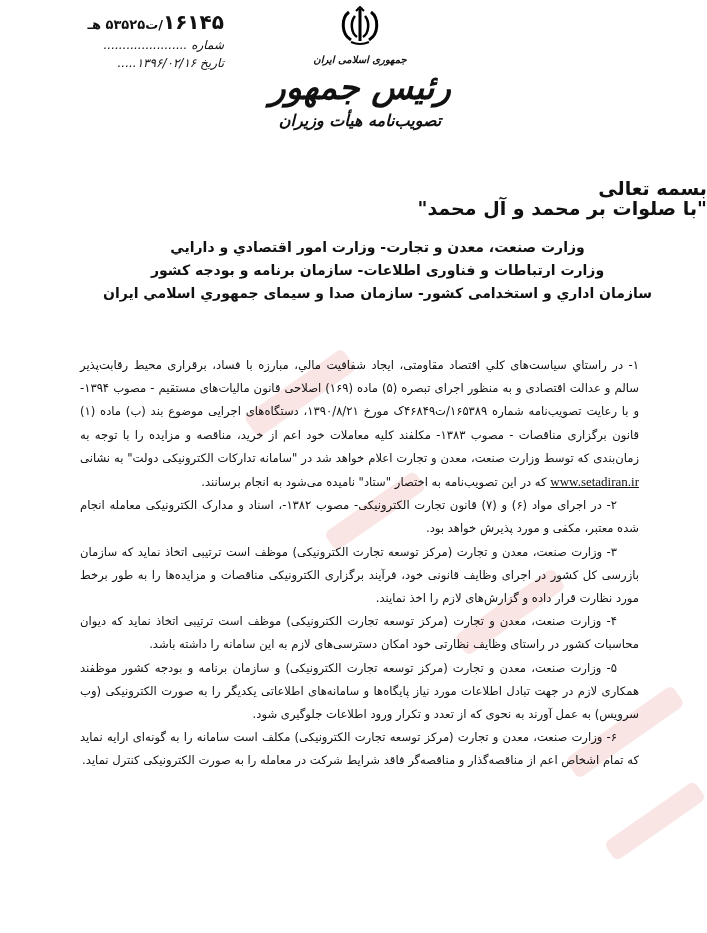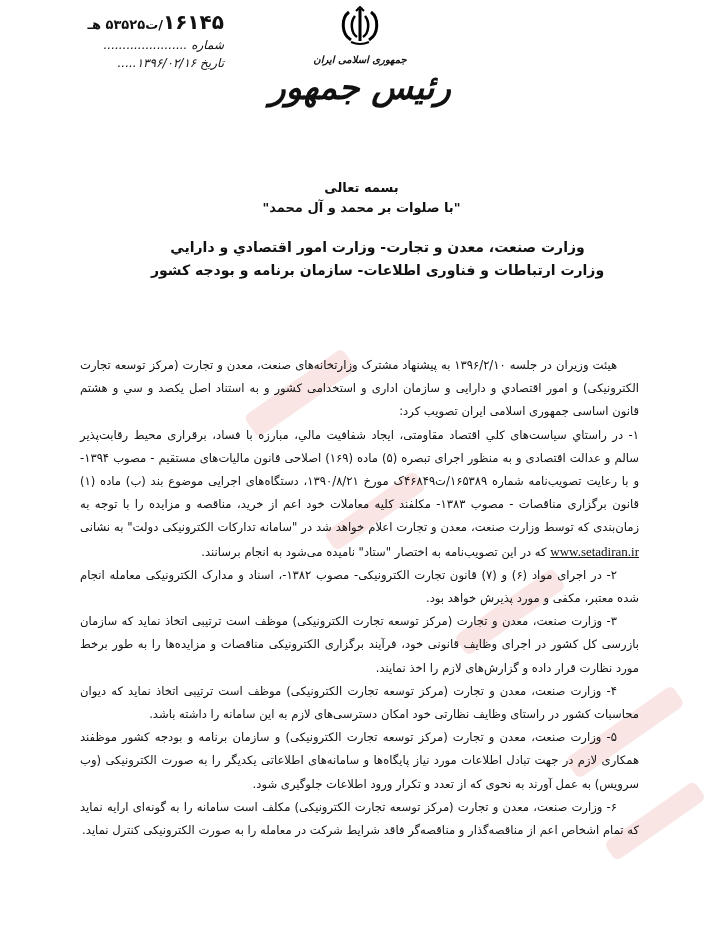--- a/index.html
+++ b/index.html
@@ -10,21 +10,21 @@
   .ref-number { font-size:20px; font-weight:bold; letter-spacing:0.5px; }
   .ref-line { font-size:12px; font-style:italic; margin-top:4px; white-space:nowrap; }
   .ref-line .dots { letter-spacing:1px; }
   
   .header { position:absolute; left:250px; top:6px; width:220px; text-align:center; }
   .emblem { width:46px; height:40px; margin:0 auto; }
   .republic { font-size:10px; font-style:italic; font-weight:bold; margin-top:4px; }
   .president { font-family:"DejaVu Serif", serif; font-size:34px; font-weight:bold; font-style:italic; margin-top:2px; letter-spacing:-1px; }
   .cabinet { font-family:"DejaVu Serif", serif; font-size:16px; font-weight:bold; font-style:italic; margin-top:4px; }
   
-  .basmala { position:absolute; left:16px; right:0; top:178px; text-align:center; font-weight:bold; font-size:13px; line-height:20px; }
+  .basmala { position:absolute; left:16px; right:0; top:178px; font-weight:bold; font-size:19px; line-height:20px; }
   .recipients { position:absolute; left:0; right:0; top:236px; text-align:center; font-weight:bold; font-size:14px; line-height:23px;padding-left:48px; }
   
   .body { position:absolute; left:80px; right:68px; top:354px; font-size:11.6px; line-height:23.2px; text-align:justify; text-align-last:right; }
   .body p { margin:0; }
   .body .indent { text-indent:22px; }
   .link { text-decoration:underline; font-family:"Liberation Serif", serif; font-size:13px; direction:ltr; unicode-bidi:embed; }
   
   .wm { position:absolute; background:#f3c6c6; opacity:0.45; transform:rotate(-35deg); border-radius:6px; pointer-events:none; }
 </style>
 </head>
@@ -55,33 +55,34 @@
     <path d="M12 6 C4 12 4 28 14 34" fill="none" stroke="#000" stroke-width="3"></path>
     <path d="M34 6 C42 12 42 28 32 34" fill="none" stroke="#000" stroke-width="3"></path>
     <path d="M18 10 C13 16 14 27 20 31" fill="none" stroke="#000" stroke-width="2.5"></path>
     <path d="M28 10 C33 16 32 27 26 31" fill="none" stroke="#000" stroke-width="2.5"></path>
     <rect x="21.5" y="3" width="3" height="32" fill="#000"></rect>
     <path d="M19 5 L23 1 L27 5" fill="none" stroke="#000" stroke-width="2"></path>
     <path d="M14 36 Q23 40 32 36" fill="none" stroke="#000" stroke-width="2"></path>
   </svg>
   <div class="republic">جمهوری اسلامی ایران</div>
   <div class="president">رئیس جمهور</div>
+  <div class="cabinet">تصویب‌نامه هیأت وزیران</div>
 </div>
 
 <div class="basmala">
   <div>بسمه تعالی</div>
   <div>"با صلوات بر محمد و آل محمد"</div>
 </div>
 
 <div class="recipients">
   <div>وزارت صنعت، معدن و تجارت- وزارت امور اقتصادي و دارايي</div>
   <div>وزارت ارتباطات و فناوری اطلاعات- سازمان برنامه و بودجه کشور</div>
+  <div>سازمان اداري و استخدامی کشور- سازمان صدا و سیمای جمهوري اسلامي ايران</div>
 </div>
 
 <div class="body">
-  <p class="indent">هیئت وزیران در جلسه ۱۳۹۶/۲/۱۰ به پیشنهاد مشترک وزارتخانه‌های صنعت، معدن و تجارت (مرکز توسعه تجارت الکترونیکی) و امور اقتصادي و دارایی و سازمان اداری و استخدامی کشور و به استناد اصل یکصد و سي و هشتم قانون اساسی جمهوری اسلامی ایران تصویب کرد:</p>
   <p><span>۱- در راستاي سیاست‌های کلي اقتصاد مقاومتی، ایجاد شفافیت مالي، مبارزه با فساد، برقراری محیط رقابت‌پذیر سالم و عدالت اقتصادی و به منظور اجرای تبصره (۵) ماده (۱۶۹) اصلاحی قانون مالیات‌های مستقیم - مصوب ۱۳۹۴- و با رعایت تصویب‌نامه شماره ۱۶۵۳۸۹/ت۴۶۸۴۹ک مورخ ۱۳۹۰/۸/۲۱، دستگاه‌های اجرایی موضوع بند (ب) ماده (۱) قانون برگزاری مناقصات - مصوب ۱۳۸۳- مکلفند کلیه معاملات خود اعم از خرید، مناقصه و مزایده را با توجه به زمان‌بندی که توسط وزارت صنعت، معدن و تجارت اعلام خواهد شد در "سامانه تدارکات الکترونیکی دولت" به نشانی</span> <a class="link">www.setadiran.ir</a> <span>که در این تصویب‌نامه به اختصار "ستاد" نامیده می‌شود به انجام برسانند.</span></p>
   <p class="indent">۲- در اجرای مواد (۶) و (۷) قانون تجارت الکترونیکی- مصوب ۱۳۸۲-، اسناد و مدارک الکترونیکی معامله انجام شده معتبر، مکفی و مورد پذیرش خواهد بود.</p>
   <p class="indent">۳- وزارت صنعت، معدن و تجارت (مرکز توسعه تجارت الکترونیکی) موظف است ترتیبی اتخاذ نماید که سازمان بازرسی کل کشور در اجرای وظایف قانونی خود، فرآیند برگزاری الکترونیکی مناقصات و مزایده‌ها را به طور برخط مورد نظارت قرار داده و گزارش‌های لازم را اخذ نمایند.</p>
   <p class="indent">۴- وزارت صنعت، معدن و تجارت (مرکز توسعه تجارت الکترونیکی) موظف است ترتیبی اتخاذ نماید که دیوان محاسبات کشور در راستای وظایف نظارتی خود امکان دسترسی‌های لازم به این سامانه را داشته باشد.</p>
   <p class="indent">۵- وزارت صنعت، معدن و تجارت (مرکز توسعه تجارت الکترونیکی) و سازمان برنامه و بودجه کشور موظفند همکاری لازم در جهت تبادل اطلاعات مورد نیاز پایگاه‌ها و سامانه‌های اطلاعاتی یکدیگر را به صورت الکترونیکی (وب سرویس) به عمل آورند به نحوی که از تعدد و تکرار ورود اطلاعات جلوگیری شود.</p>
   <p class="indent">۶- وزارت صنعت، معدن و تجارت (مرکز توسعه تجارت الکترونیکی) مکلف است سامانه را به گونه‌ای ارایه نماید که تمام اشخاص اعم از مناقصه‌گذار و مناقصه‌گر فاقد شرایط شرکت در معامله را به صورت الکترونیکی کنترل نماید.</p>
 </div>
 
 </body></html>

